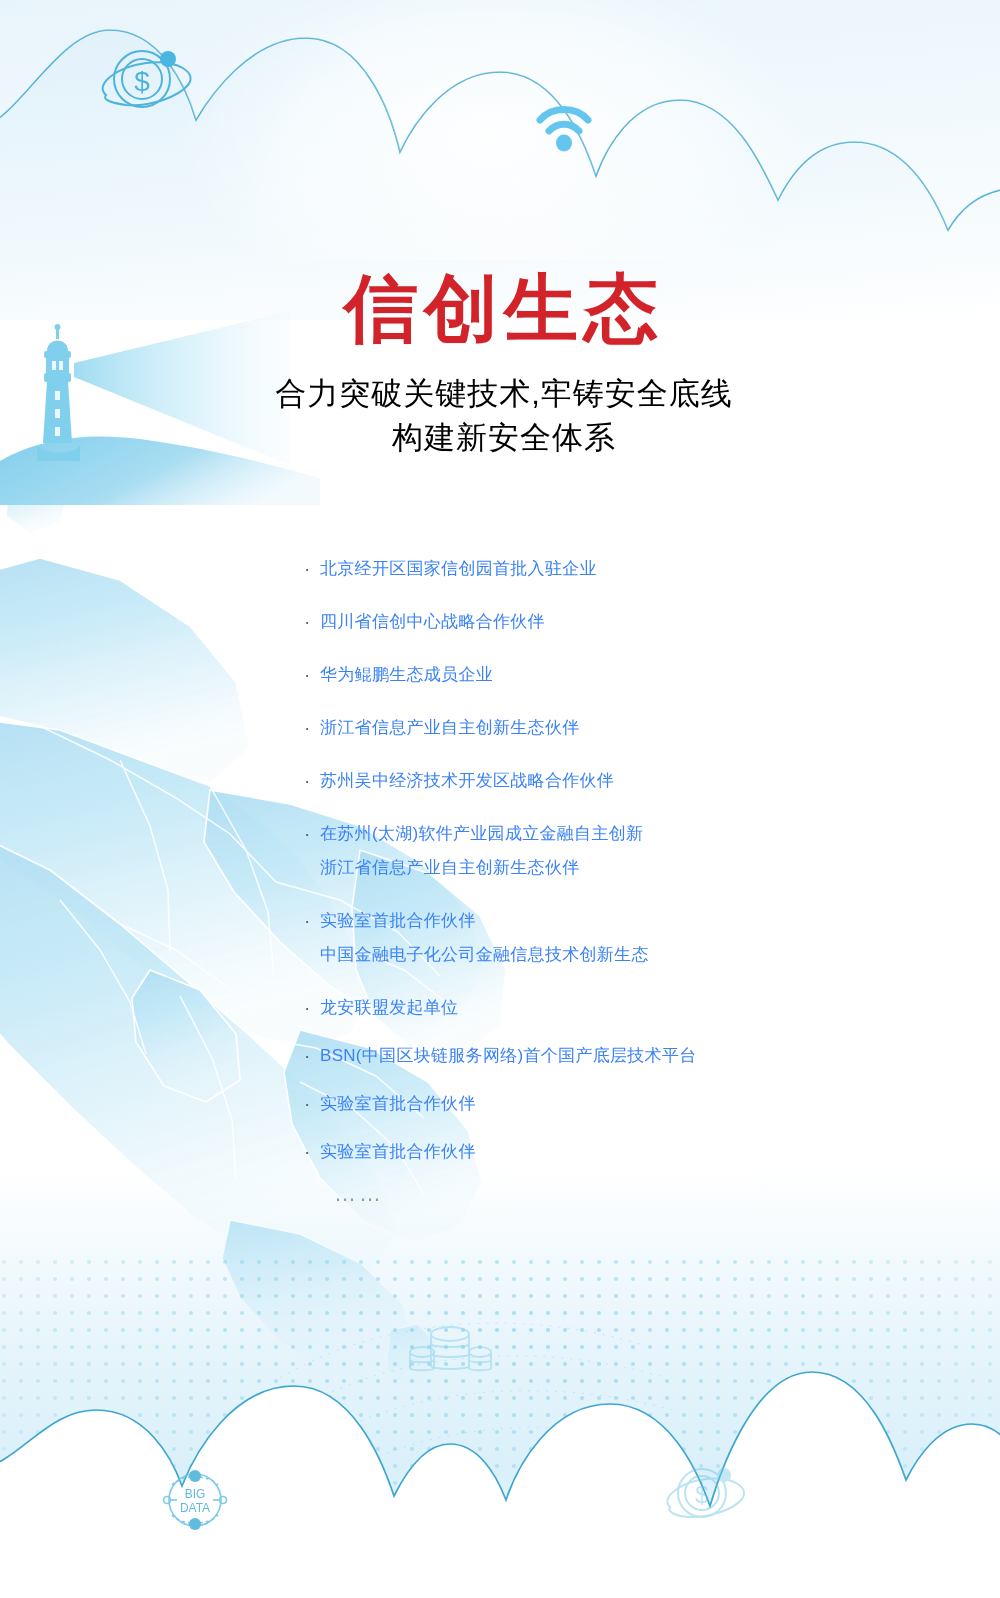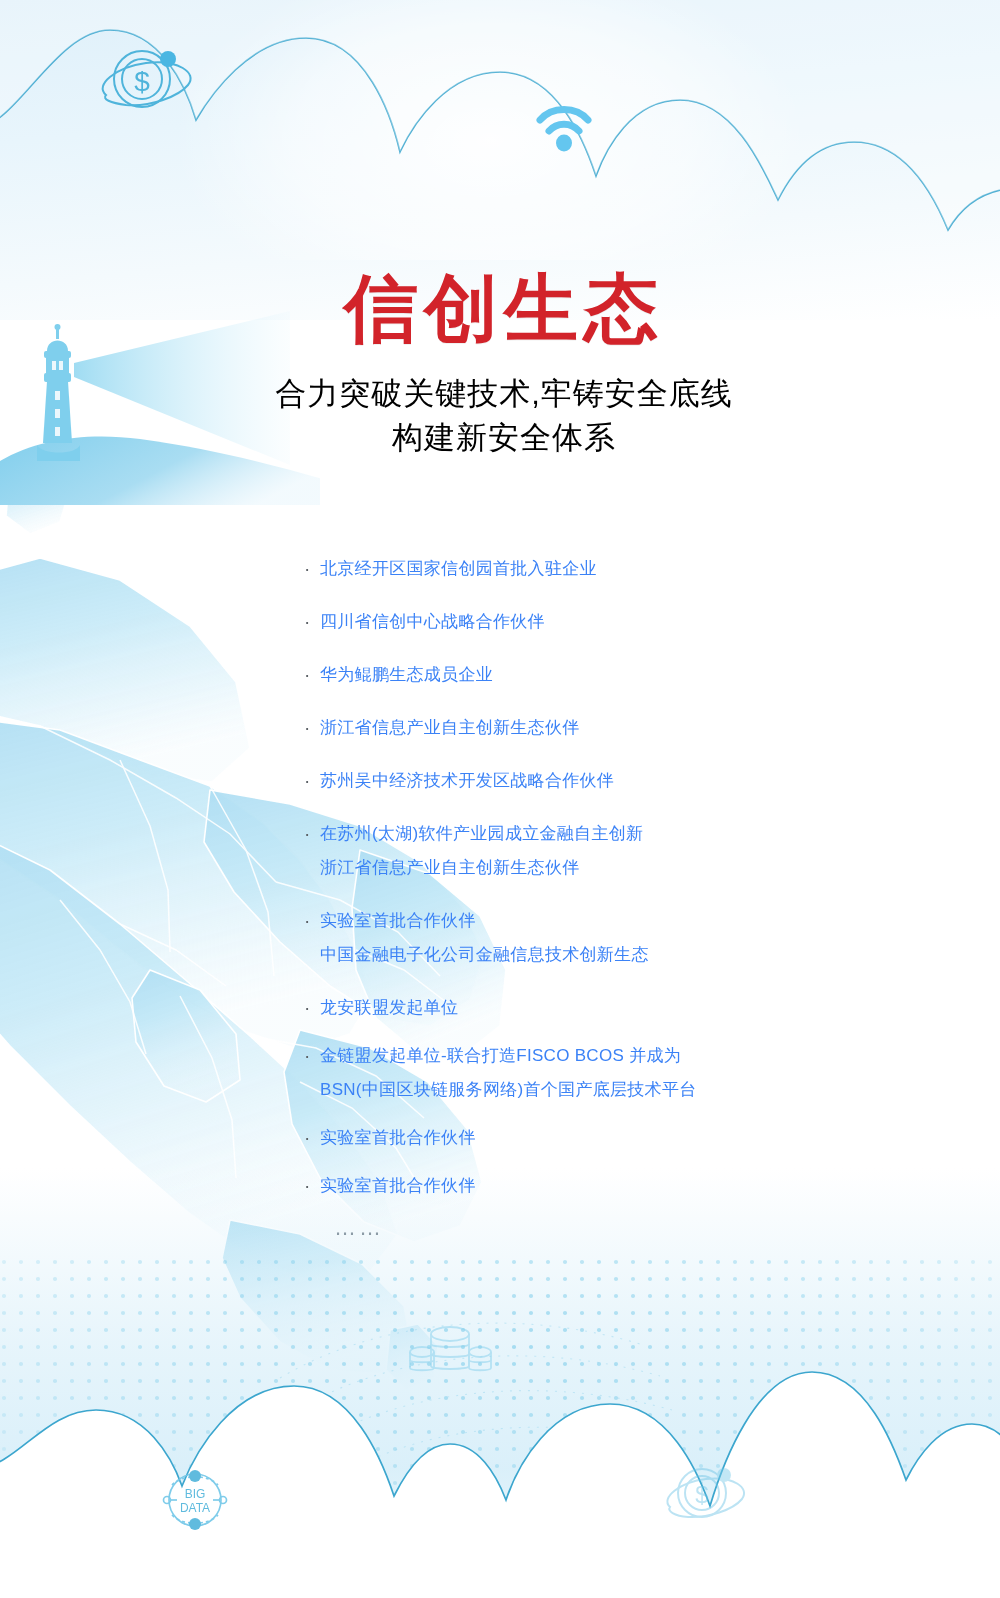--- a/index.html
+++ b/index.html
@@ -340,21 +340,20 @@
       <div class="bullet tight">
         <span class="bullet-dot">·</span>
         <span class="bullet-text">
           <span class="ln">龙安联盟发起单位</span>
         </span>
       </div>
 
       <div class="bullet tight">
         <span class="bullet-dot">·</span>
         <span class="bullet-text">
-          <span class="ln">金链盟发起单位-联合打造FISCO BCOS 并成为</span>
           <span class="ln">BSN(中国区块链服务网络)首个国产底层技术平台</span>
         </span>
       </div>
 
       <div class="bullet tight">
         <span class="bullet-dot">·</span>
         <span class="bullet-text">
           <span class="ln">实验室首批合作伙伴</span>
         </span>
       </div>

